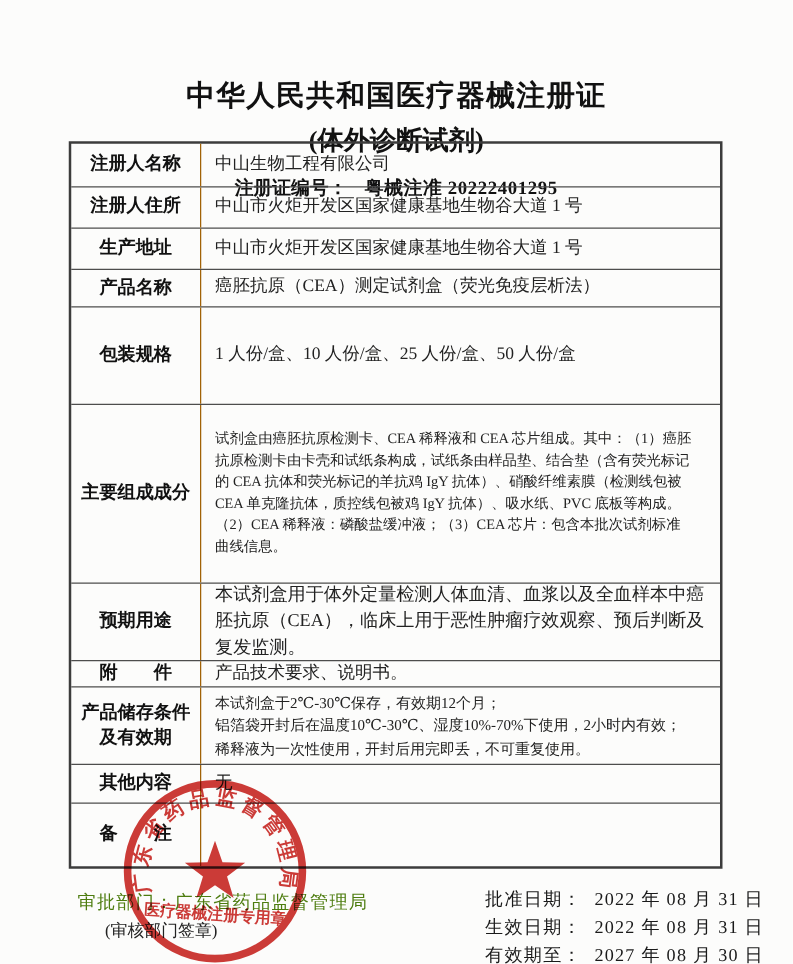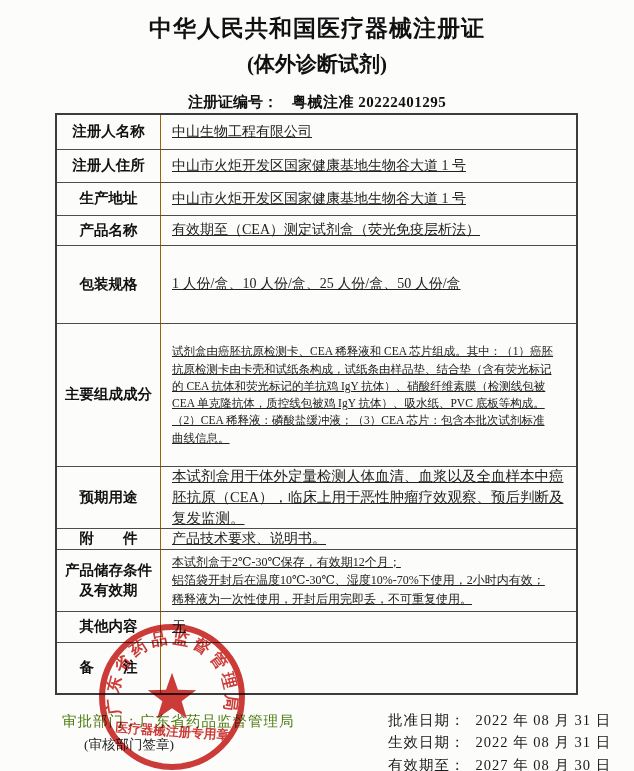--- a/index.html
+++ b/index.html
@@ -7,21 +7,21 @@
     width:634px; height:771px;
     background:#fcfcfb;
     font-family:"Liberation Serif","DejaVu Serif",serif;
     color:#1c1c1c;
     position:relative;
     overflow:hidden;
   }
   
   .title {
     text-align:center; font-weight:bold; font-size:23px;
-    letter-spacing:1px; padding-top:13px; color:#111;
+    letter-spacing:1px; padding-top:13px; color:#111;margin-top:48px;
   }
   .subtitle {
     text-align:center; font-weight:bold; font-size:21px;
     margin-top:6px; color:#111;
   }
   .regline {
     text-align:center; font-weight:bold; font-size:15px;
     margin-top:15px; color:#111;
   }
   .regline .reg-value { margin-left:14px; letter-spacing:0.5px; }
@@ -41,21 +41,20 @@
     text-align:center;
     font-family:"Liberation Sans","DejaVu Sans",sans-serif;
     font-weight:bold; font-size:14.5px; color:#111;
     white-space:pre-line; line-height:1.35; padding:2px 3px;
   }
   .value-cell {
     flex:1; display:flex; align-items:center;
     padding:3px 8px 3px 11px;
     font-size:14px; line-height:1.45; white-space:pre-line;
     color:#222;
-    text-decoration:underline;
   }
   .h35{height:35px} .h33{height:33px} .h30{height:30px} .h78{height:78px}
   .h143{height:143px} .h62{height:62px} .h21{height:21px} .h31{height:31px} .h50{height:50px}
   .row-composition .value-cell { font-size:11.5px; line-height:1.5; padding-right:22px; }
   .row-usage .value-cell { font-size:14.5px; }
   .row-storage .value-cell { font-size:12px; line-height:1.55; }
 
   
   .approval {
     position:absolute; left:62px; top:712px;
@@ -98,21 +97,21 @@
   <div class="row h33">
     <div class="label-cell">注册人住所</div>
     <div class="value-cell">中山市火炬开发区国家健康基地生物谷大道 1 号</div>
   </div>
   <div class="row h33">
     <div class="label-cell">生产地址</div>
     <div class="value-cell">中山市火炬开发区国家健康基地生物谷大道 1 号</div>
   </div>
   <div class="row h30">
     <div class="label-cell">产品名称</div>
-    <div class="value-cell">有效期至（CEA）测定试剂盒（荧光免疫层析法）</div>
+    <div class="value-cell">癌胚抗原（CEA）测定试剂盒（荧光免疫层析法）</div>
   </div>
   <div class="row h78">
     <div class="label-cell">包装规格</div>
     <div class="value-cell">1 人份/盒、10 人份/盒、25 人份/盒、50 人份/盒</div>
   </div>
   <div class="row h143 row-composition">
     <div class="label-cell">主要组成成分</div>
     <div class="value-cell">试剂盒由癌胚抗原检测卡、CEA 稀释液和 CEA 芯片组成。其中：（1）癌胚抗原检测卡由卡壳和试纸条构成，试纸条由样品垫、结合垫（含有荧光标记的 CEA 抗体和荧光标记的羊抗鸡 IgY 抗体）、硝酸纤维素膜（检测线包被 CEA 单克隆抗体，质控线包被鸡 IgY 抗体）、吸水纸、PVC 底板等构成。（2）CEA 稀释液：磷酸盐缓冲液；（3）CEA 芯片：包含本批次试剂标准曲线信息。</div>
   </div>
   <div class="row h62 row-usage">

